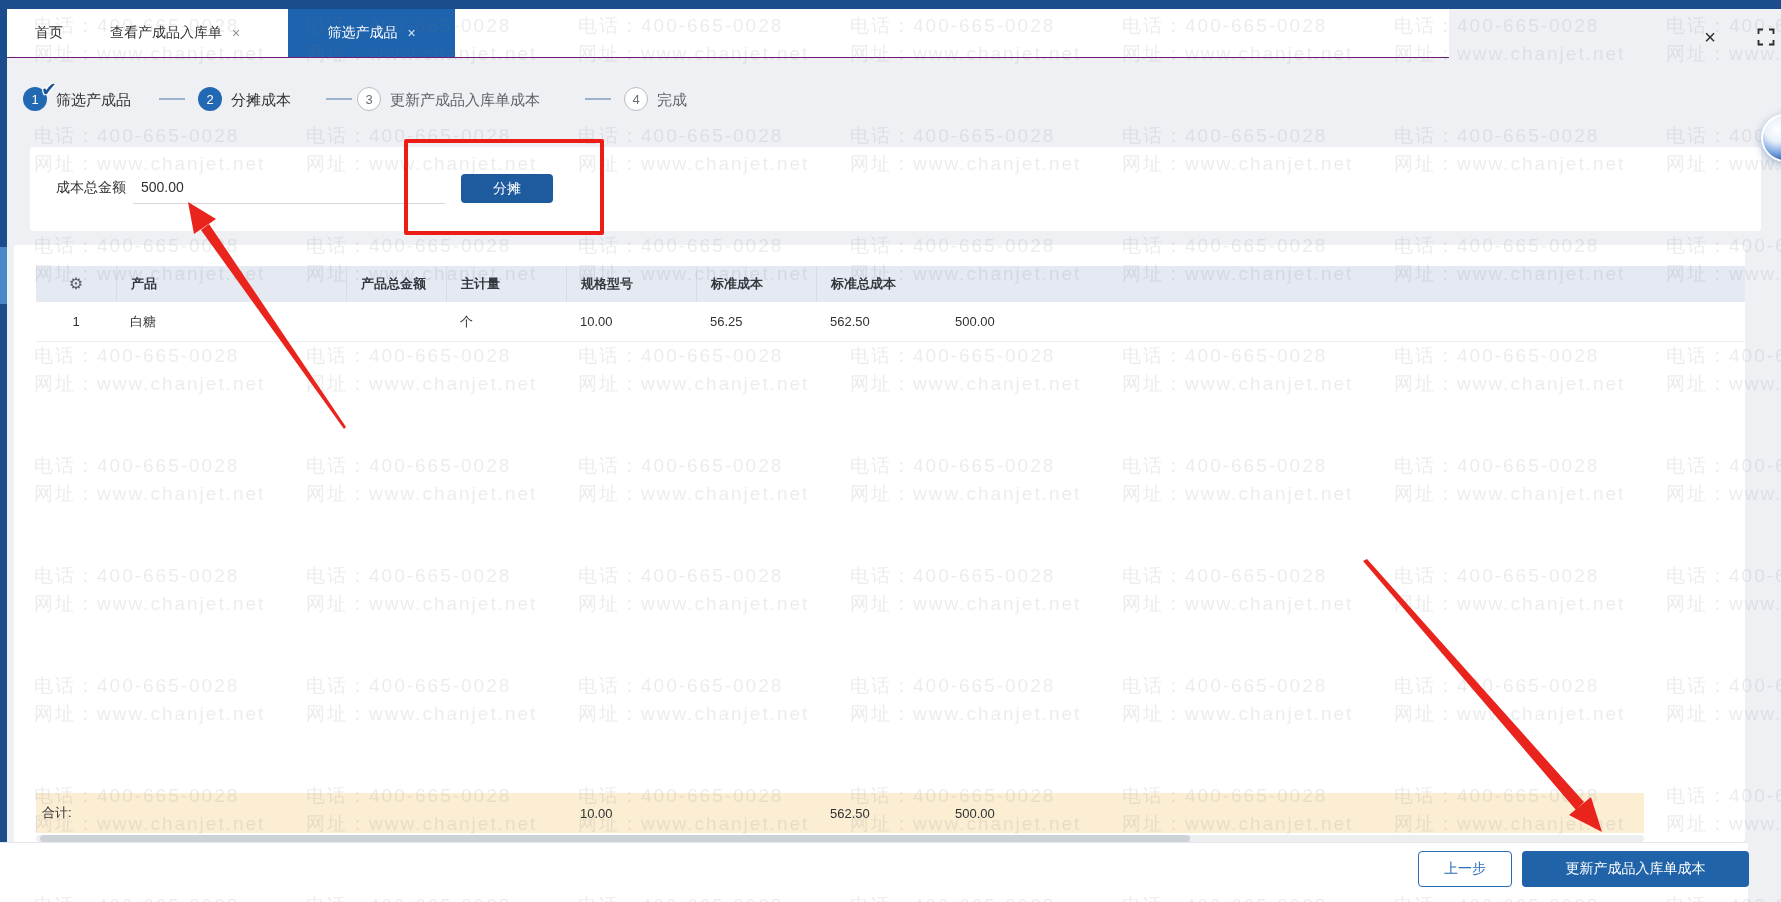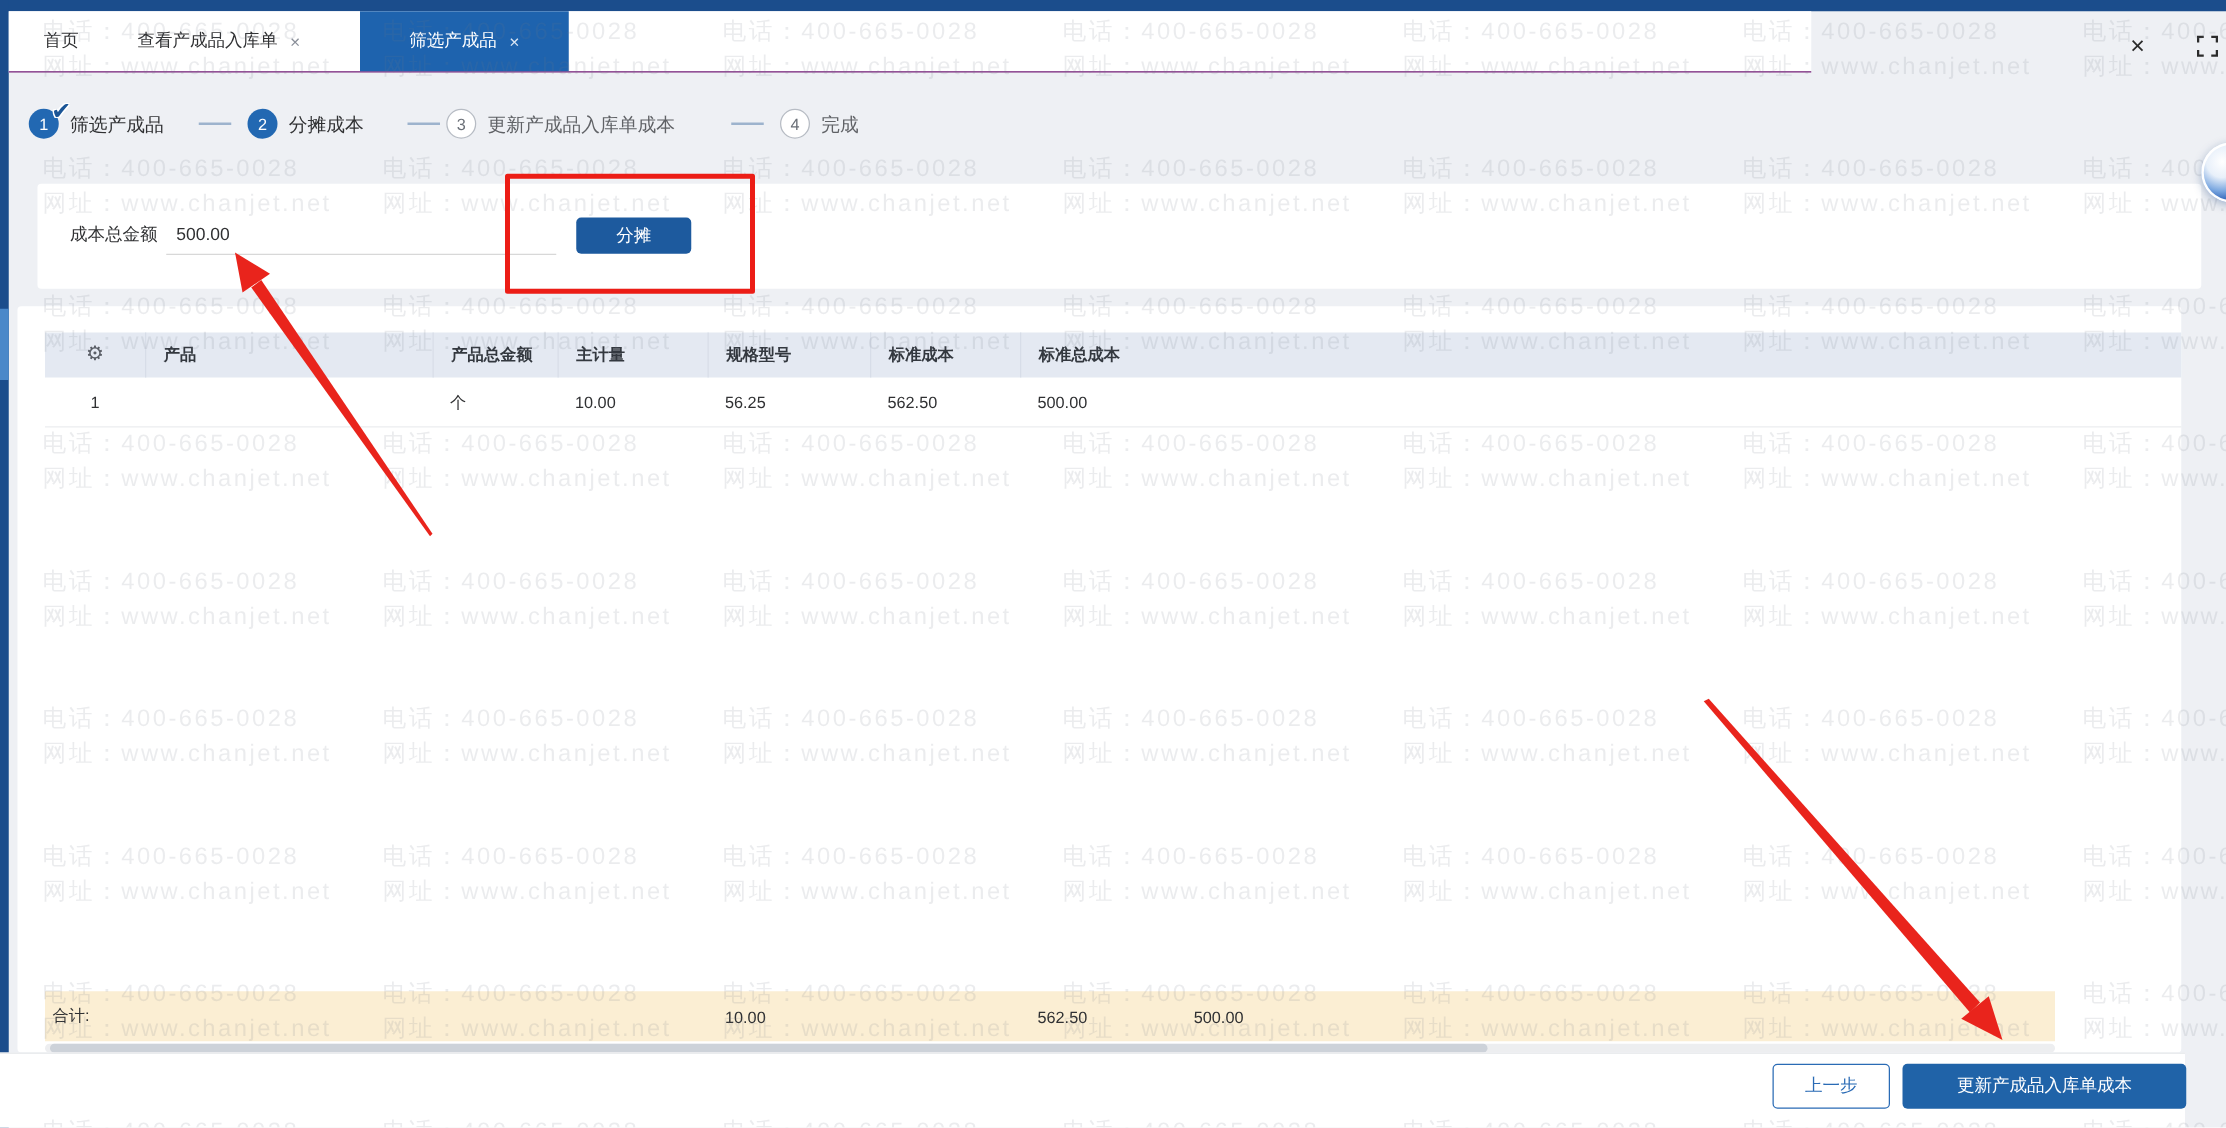--- a/index.html
+++ b/index.html
@@ -143,20 +143,21 @@
     <div class="cell">产品</div>
     <div class="cell">产品总金额</div>
     <div class="cell">主计量</div>
     <div class="cell">规格型号</div>
     <div class="cell">标准成本</div>
     <div class="cell">标准总成本</div>
   </div>
 
   <div class="trow grid">
     <div class="cell center">1</div>
+    <div class="cell">白糖</div>
     <div class="cell"></div>
     <div class="cell">个</div>
     <div class="cell">10.00</div>
     <div class="cell">56.25</div>
     <div class="cell">562.50</div>
     <div class="cell">500.00</div>
   </div>
 
   <div class="tfoot grid">
     <div class="cell" style="padding-left:6px;">合计:</div>

